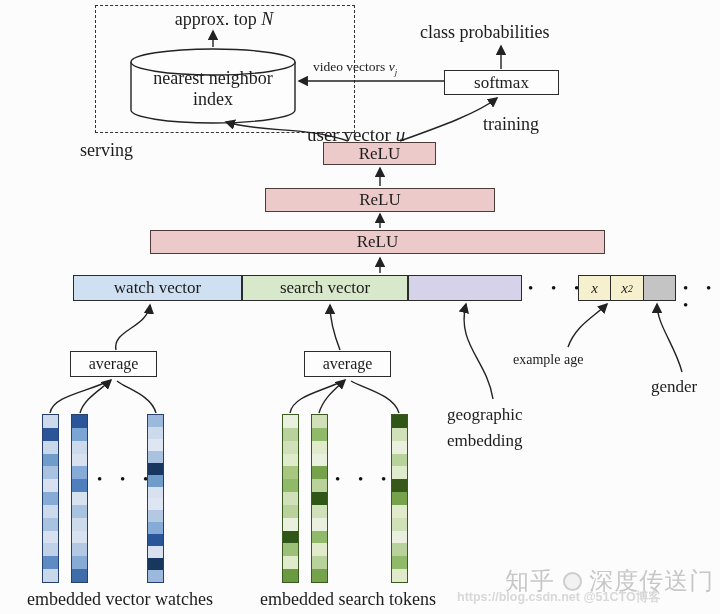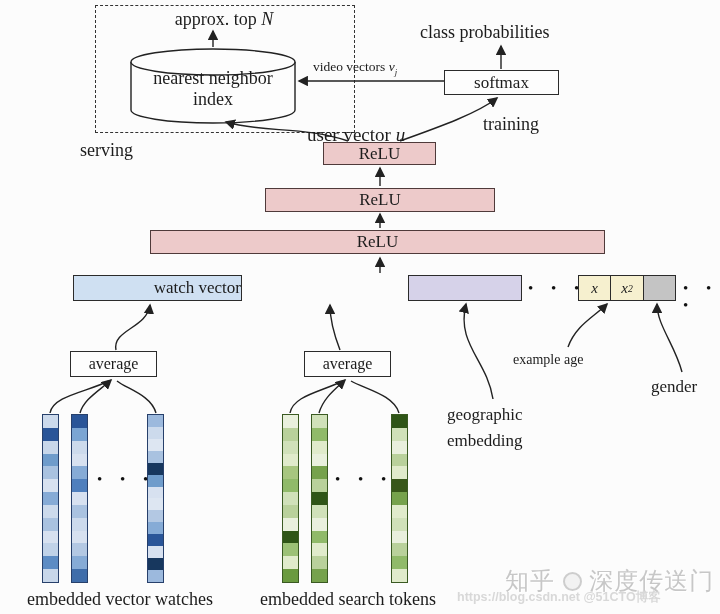--- a/index.html
+++ b/index.html
@@ -101,22 +101,25 @@
   <div class="abs box relu" style="left:323px;top:142px;width:113px;height:23px;">
     <span>ReLU</span>
   </div>
   <div class="abs box relu" style="left:265px;top:188px;width:230px;height:24px;">
     <span>ReLU</span>
   </div>
   <div class="abs box relu" style="left:150px;top:230px;width:455px;height:24px;">
     <span>ReLU</span>
   </div>
 
-  <div class="abs box watch" style="left:73px;top:275px;width:169px;height:26px;justify-content:flex-end;">
+  <div class="abs box watch" style="left:73px;top:275px;width:169px;height:26px;">
     <span>watch vector</span>
+  </div>
+  <div class="abs box search" style="left:242px;top:275px;width:166px;height:26px;">
+    <span>search vector</span>
   </div>
   <div class="abs box geo" style="left:408px;top:275px;width:114px;height:26px;"></div>
 
   <div class="abs dots" style="left:528px;top:280px;">• • •</div>
 
   <div class="abs box agebox" style="left:578px;top:275px;width:33px;height:26px;">
     <span>x</span>
   </div>
   <div class="abs box agebox" style="left:610px;top:275px;width:34px;height:26px;">
     <span>x</span>

